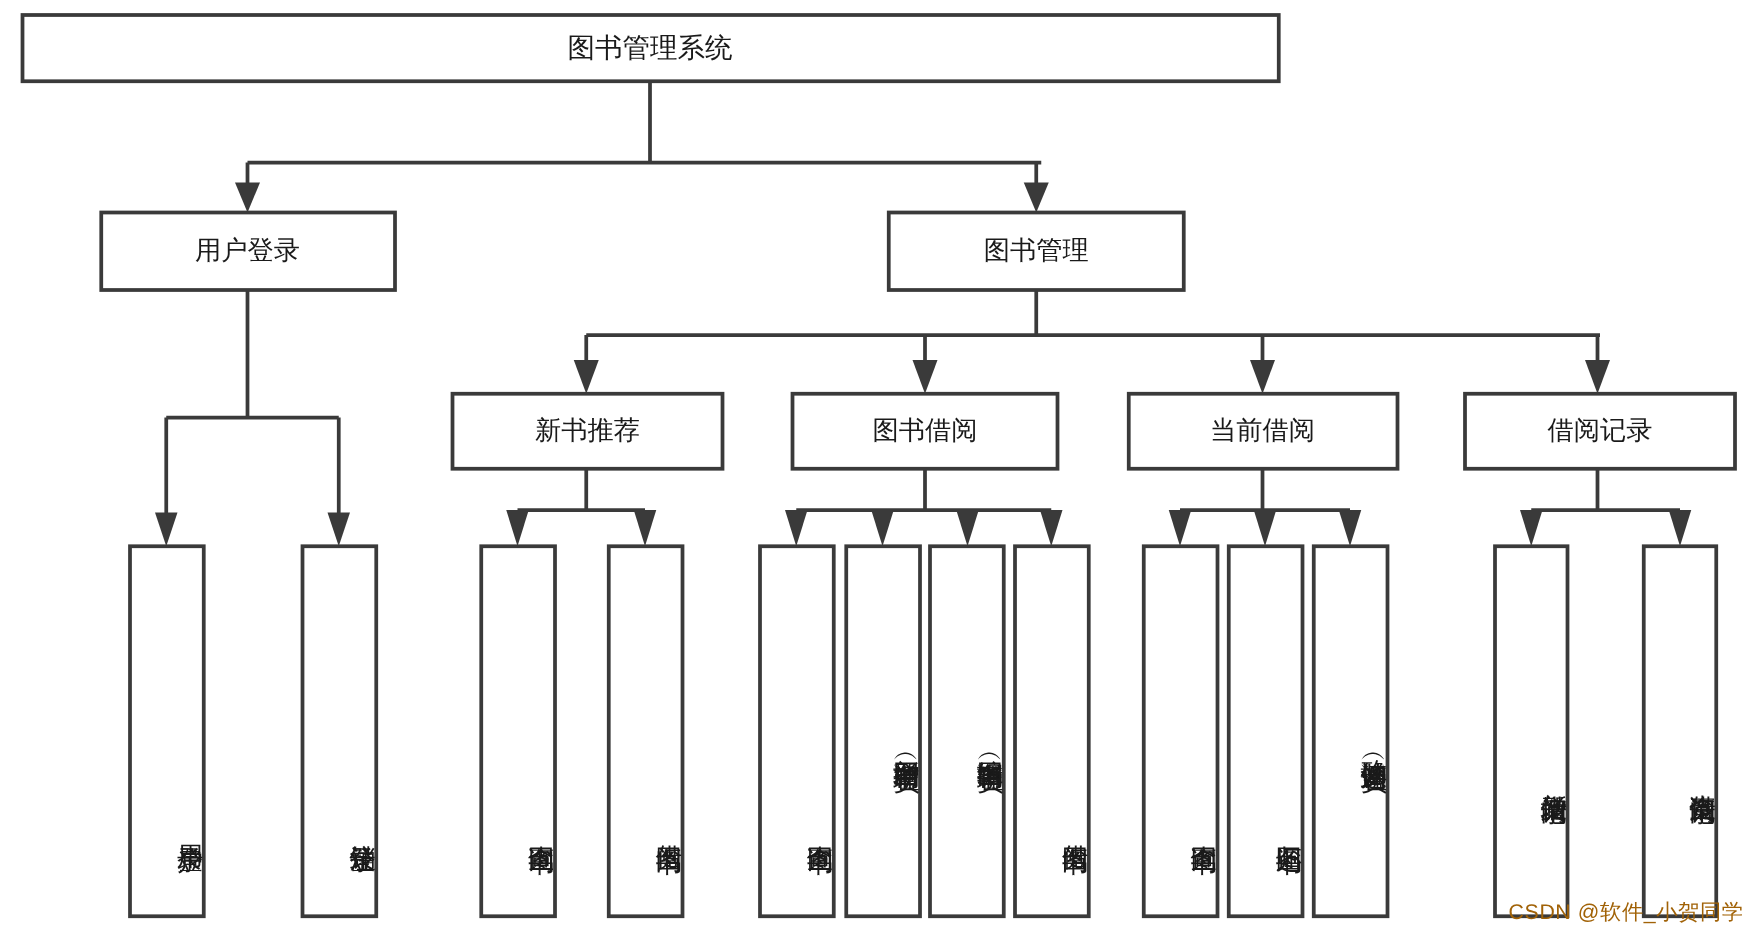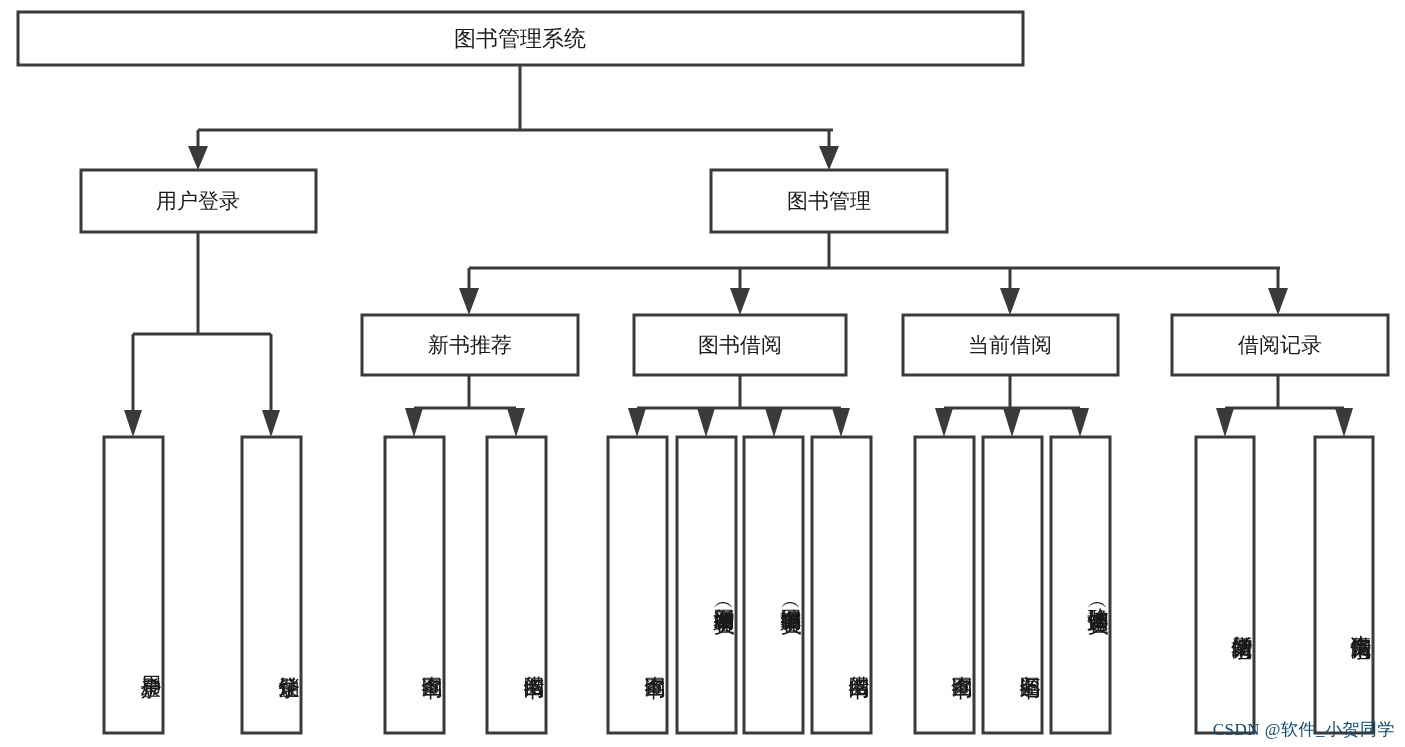--- a/index.html
+++ b/index.html
@@ -67,23 +67,23 @@
     writing-mode: vertical-rl;
     text-orientation: upright;
     white-space: nowrap;
     letter-spacing: 1px;
     pointer-events: none;
   }
   .watermark {
     position: absolute;
     right: 10px;
     bottom: 6px;
-    font-family: Liberation Serif, serif;
+    font-family: Liberation Sans, sans-serif;
     font-size: 17px;
-    color: #0c4a6e;
+    color: #a16207;
     white-space: nowrap;
     letter-spacing: 0.5px;
   }
 </style>
 </head>
 <body>
 
 <div id="diagram-root">
 
   <svg class="flow" viewBox="0 0 1405 747">

